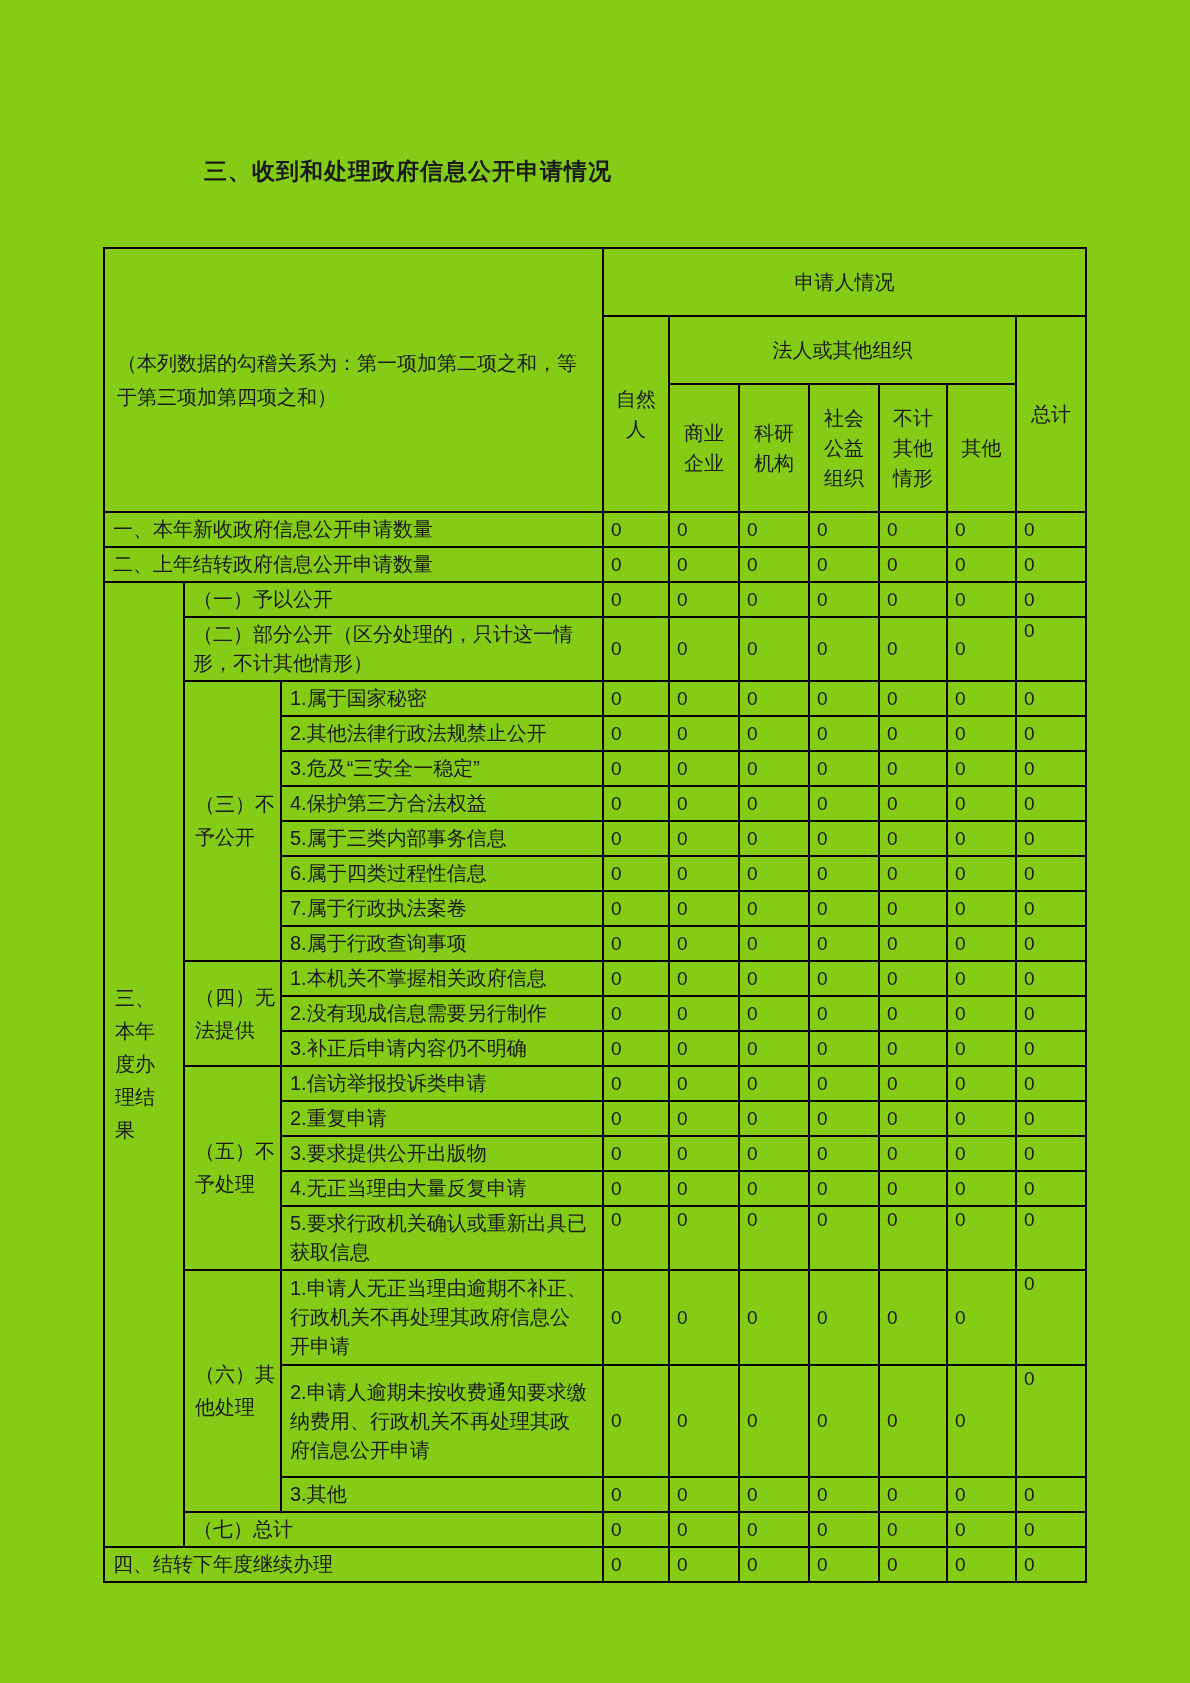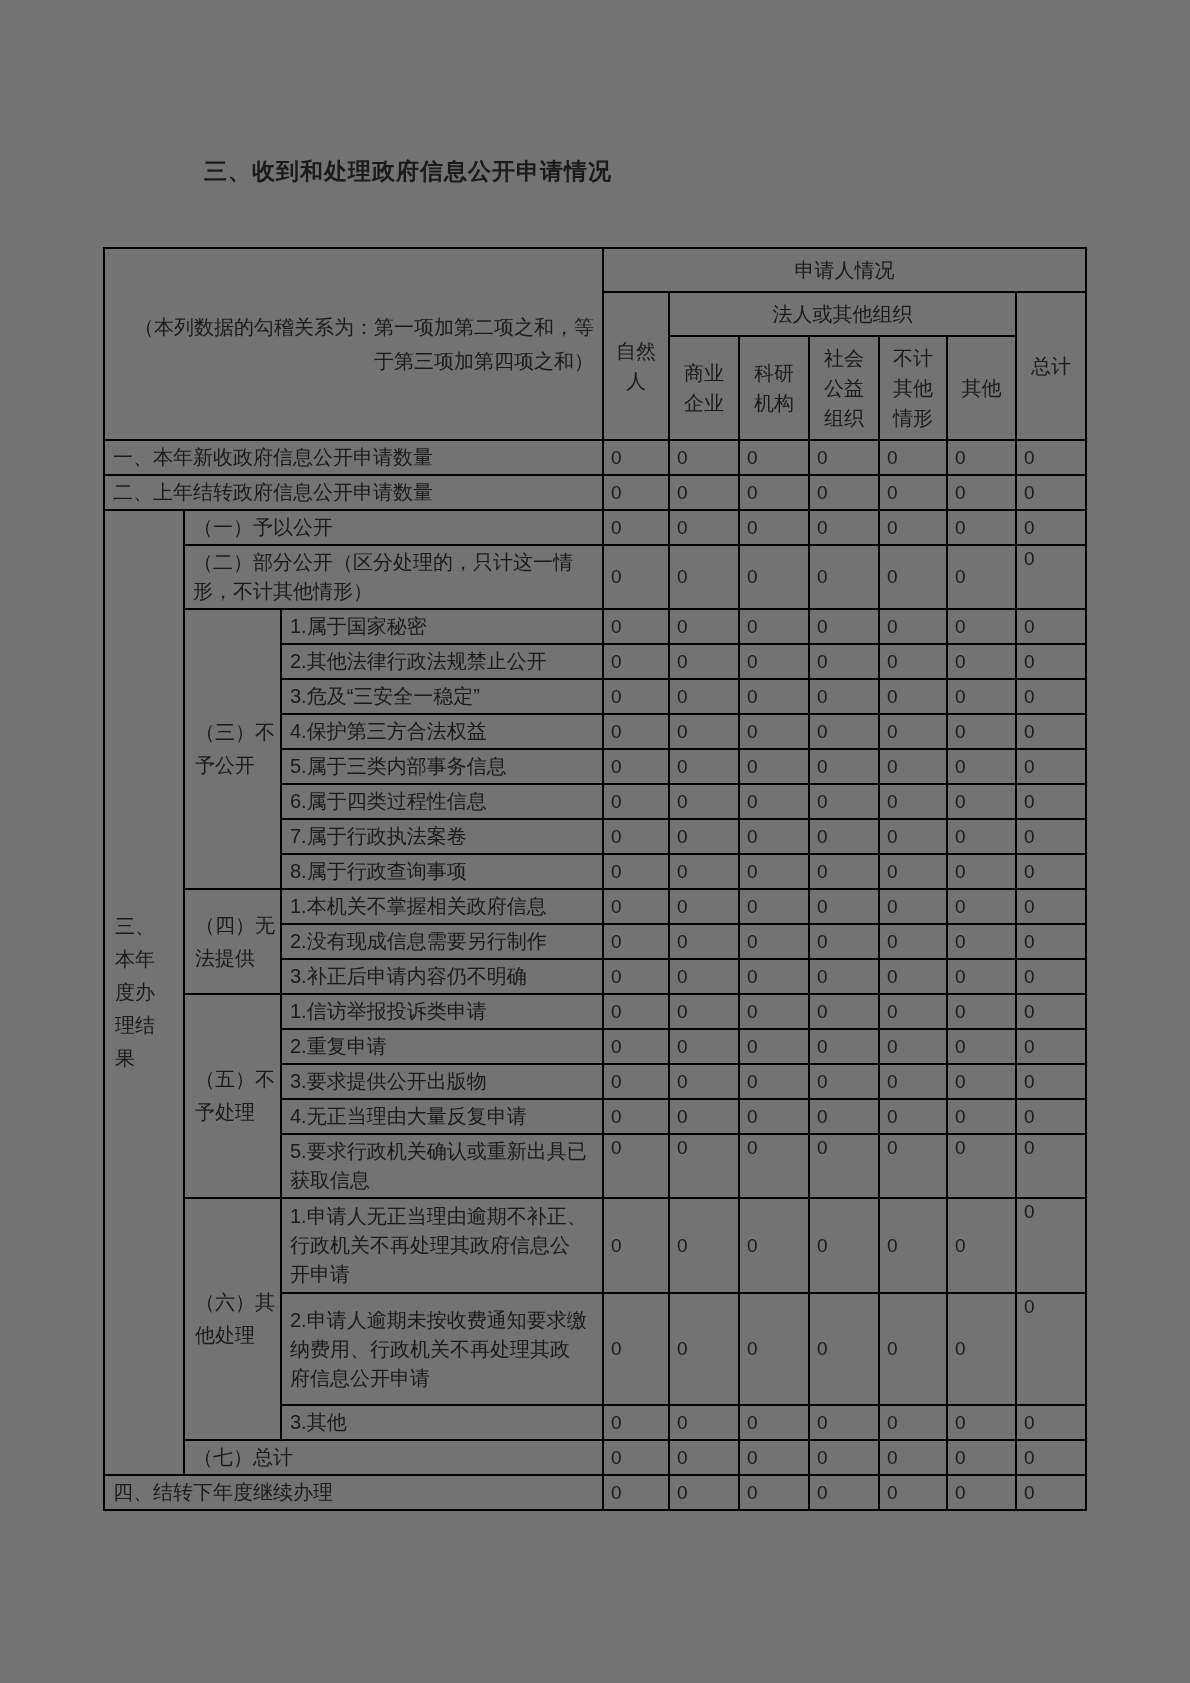--- a/index.html
+++ b/index.html
@@ -1,19 +1,19 @@
 <!DOCTYPE html>
 <html><head>
 <meta charset="utf-8">
 <style>
   html,body{margin:0;padding:0;background:#ffffff;}
   .page{
     position:relative;
     width:1190px;height:1683px;
-    background:#737373;
+    background:#84cc16;
     font-family:"Liberation Sans",sans-serif;
     color:#1a1a1a;
   }
   .doc-title{
     position:absolute;
     left:204px;top:156px;
     font-size:23px;
     font-weight:bold;
     letter-spacing:1px;
     color:#1a1a1a;
@@ -29,25 +29,25 @@
   }
   table.stats td{
     border:2px solid #000;
     vertical-align:middle;
     overflow:hidden;
   }
   
   td.hc{
     text-align:center;
     line-height:30px;
-    padding:6px 6px;
+    padding:18px 6px;
   }
   
   td.note{
-    text-align:right;
+    text-align:left;
     vertical-align:middle;
     line-height:34px;
     padding:4px 8px 4px 12px;
     margin-left:8px;
   }
   
   td.lbl{
     text-align:left;
     line-height:29px;
     padding:2px 14px 2px 8px;

